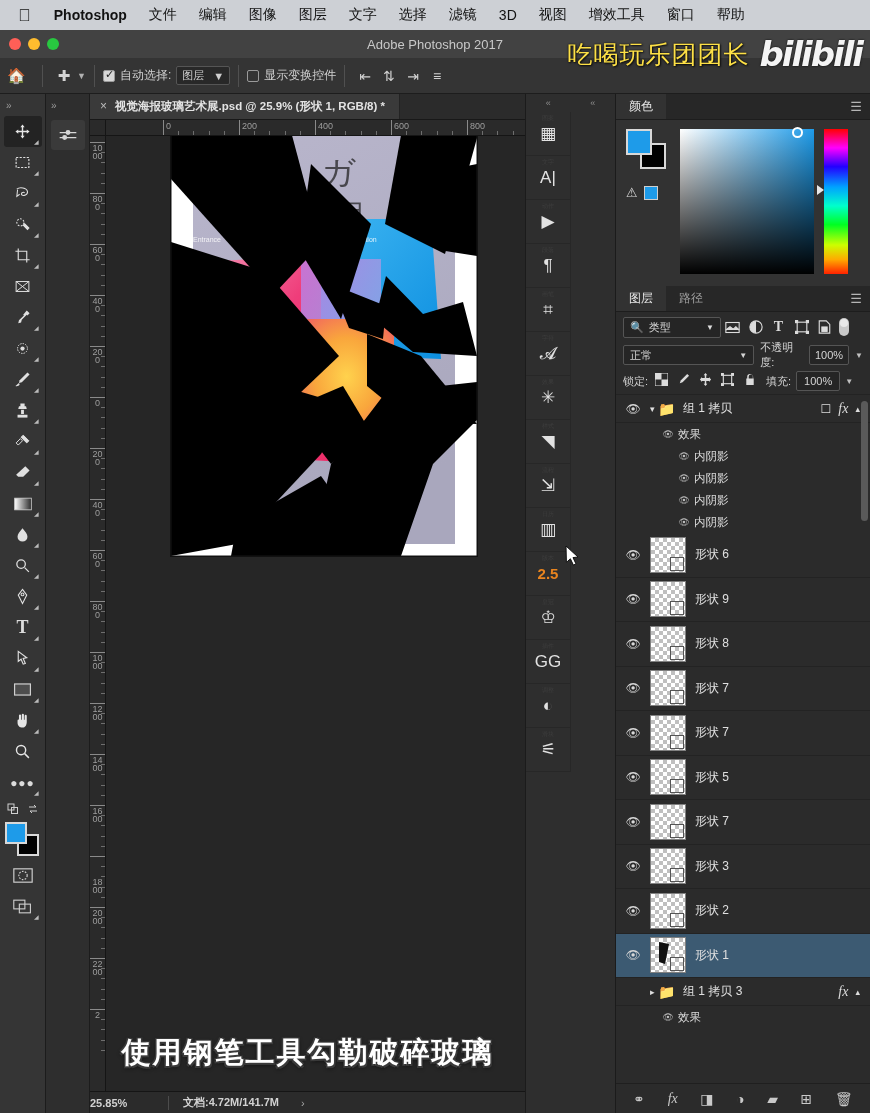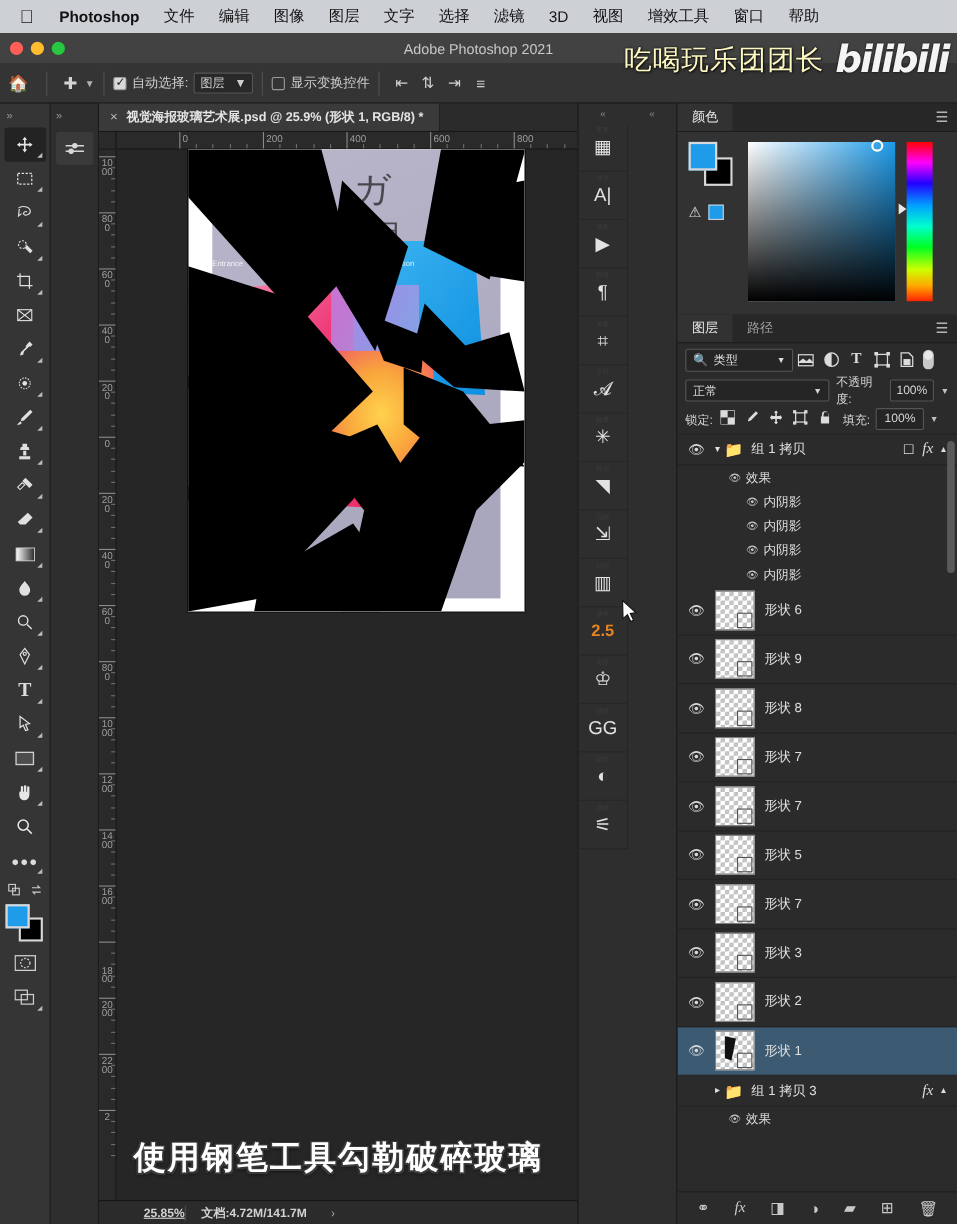--- a/index.html
+++ b/index.html
@@ -48,21 +48,21 @@
   .chk.off{ background:#343434; }
   .drop{ background:#282828; border:1px solid #555; border-radius:2px; height:19px;
          display:flex; align-items:center; gap:9px; padding:0 5px; font-size:11px; }
   .align-ico{ width:24px; text-align:center; font-size:14px; color:#d0d0d0; }
 
   
   #watermark{
     position:absolute; right:8px; top:-24px; display:flex; align-items:center; gap:10px;
     pointer-events:none;
   }
-  #wm-text{ font-size:25px; color:#fef9c3; letter-spacing:1px;
+  #wm-text{ font-size:25px; color:#fde047; letter-spacing:1px;
      text-shadow:0 0 2px #000, 1px 1px 2px rgba(0,0,0,.7); font-weight:500; }
   #wm-logo{ font-size:34px; color:#f4f4f4; font-weight:bold; font-style:italic;
      letter-spacing:-2px; font-family:"DejaVu Sans",sans-serif;
      text-shadow:0 0 2px #000; }
 
   
   #main{ display:flex; height:calc(1113px - 30px - 28px - 36px); }
 
   
   #toolbar{ width:46px; background:#353535; border-right:1px solid #1c1c1c;
@@ -105,21 +105,21 @@
      position:relative; overflow:hidden; }
   .rv-mark{ position:absolute; left:0; width:16px; border-top:1px solid #8a8a8a; }
   .rv-label{ position:absolute; left:2px; font-size:9px; color:#9e9e9e; line-height:8px;
      width:11px; word-break:break-all; text-align:center; }
   .rv-tick{ position:absolute; right:0; height:1px; width:4px; background:#6e6e6e; }
   #canvasarea{ flex:1; background:#262626; position:relative; overflow:hidden; }
   #artboard{ position:absolute; left:65px; top:-12px; width:306px; height:432px;
      background:#fff; box-shadow:0 0 0 1px #111; overflow:hidden; }
   #statusbar{ height:22px; background:#2b2b2b; border-top:1px solid #151515;
      display:flex; align-items:center; font-size:11px; color:#d2d2d2; }
-  #statusbar .zoom{ width:78px; text-align:right; font-weight:bold;text-decoration:underline; }
+  #statusbar .zoom{ width:78px; text-align:left; font-weight:bold; }
   #statusbar .sep{ width:1px; height:14px; background:#4c4c4c; }
   #statusbar .docinfo{ padding:0 14px; font-weight:bold; }
   #statusbar .arrow{ padding:0 8px; color:#a7a7a7; }
 
   
   #rail{ width:90px; background:#2e2e2e; border-left:1px solid #1b1b1b;
      display:flex; flex-direction:column; }
   #rail .railhdr{ height:18px; display:flex; }
   #rail .railhdr .cc{ flex:1; display:flex; align-items:center; justify-content:center;
      font-size:9px; color:#8e8e8e; }
@@ -233,21 +233,21 @@
   <span class="mi">窗口</span>
   <span class="mi">帮助</span>
 </div>
 
 <div id="titlebar">
   <div class="traffic">
     <span class="dot r"></span>
     <span class="dot y"></span>
     <span class="dot g"></span>
   </div>
-  <div id="apptitle">Adobe Photoshop 2021</div>
+  <div id="apptitle">Adobe Photoshop 2017</div>
 </div>
 
 <div id="optionsbar">
   <div class="home-ico">🏠</div>
   <div class="sep"></div>
   <div class="tool-ico">✚</div>
   <span class="caret">▼</span>
   <div class="sep"></div>
   <div class="ob-item">
     <span class="chk on"></span>

